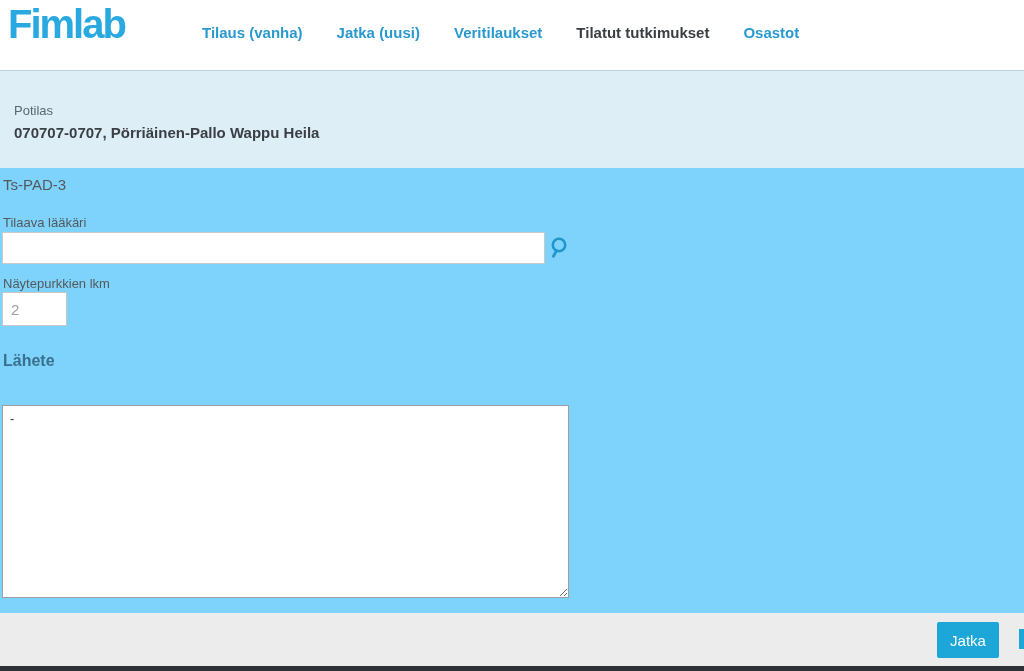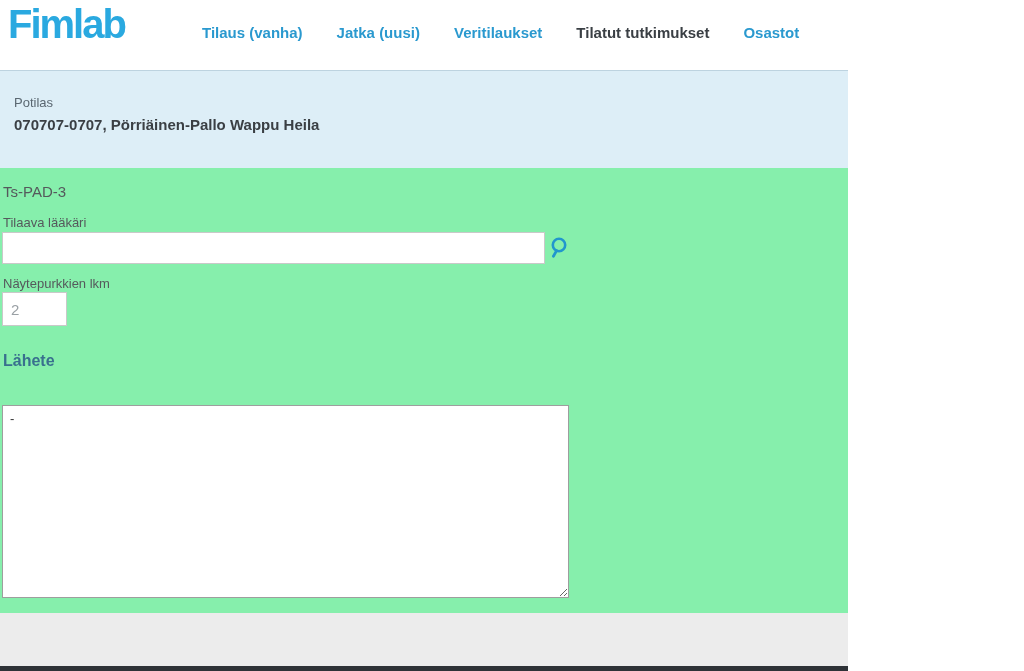--- a/index.html
+++ b/index.html
@@ -1,35 +1,35 @@
 <!DOCTYPE html>
 <html><head>
 <meta charset="utf-8">
 <style>
   * { margin:0; padding:0; box-sizing:border-box; }
   html,body { width:1024px; height:671px; overflow:hidden; background:#fff;
               font-family:"Liberation Sans","DejaVu Sans",sans-serif; }
-  #app { position:relative; width:848px; height:671px; background:#86efac; overflow:hidden; }
+  #app { position:relative; width:1024px; height:671px; background:#7dd3fc; overflow:hidden; }
 
   
   .header { position:absolute; top:0; left:0; width:1024px; height:70px; background:#fff; }
   .logo { position:absolute; left:8px; top:2px; font-size:40px; font-weight:bold;
           color:#2aa9e0; letter-spacing:-2px; }
   .nav { position:absolute; left:202px; top:24px; display:flex; gap:34px; white-space:nowrap;text-align:center; }
   .nav-item { font-size:15px; font-weight:bold; color:#2a99cf; cursor:pointer; text-decoration:none; }
   .nav-item.active { color:#3a3f44; }
 
   
   .banner { position:absolute; top:70px; left:0; width:1024px; height:98px;
-            background:#ddeef7; border-top:1px solid #bdd3e0; padding:24px 14px 0 14px; }
+            background:#ddeef7; border-top:1px solid #bdd3e0; padding:32px 14px 0 14px; }
   .banner-label { font-size:13px; color:#5a6771; }
   .banner-value { margin-top:6px; font-size:15px; font-weight:bold; color:#3a3f44; }
 
   
-  .section-title { position:absolute; left:3px; top:183px; font-size:15px; color:#55595c; }
+  .section-title { position:absolute; left:3px; top:176px; font-size:15px; color:#55595c; }
   .field-label-1 { position:absolute; left:3px; top:215px; font-size:13px; color:#55595c; }
   .doctor-input { position:absolute; left:2px; top:232px; width:543px; height:32px;
                   border:1px solid #c9c9c9; background:#fff; font-size:14px; color:#333;
                   padding:0 8px; outline:none; }
   .search-btn { position:absolute; left:548px; top:236px; width:24px; height:24px;
                 background:none; border:none; cursor:pointer; padding:0; }
   .field-label-2 { position:absolute; left:3px; top:276px; font-size:13px; color:#55595c; }
   .jars-input { position:absolute; left:2px; top:292px; width:65px; height:34px;
                 border:1px solid #c9c9c9; background:#fff; font-size:15px; color:#9aa0a5;
                 padding:0 8px; outline:none; }

